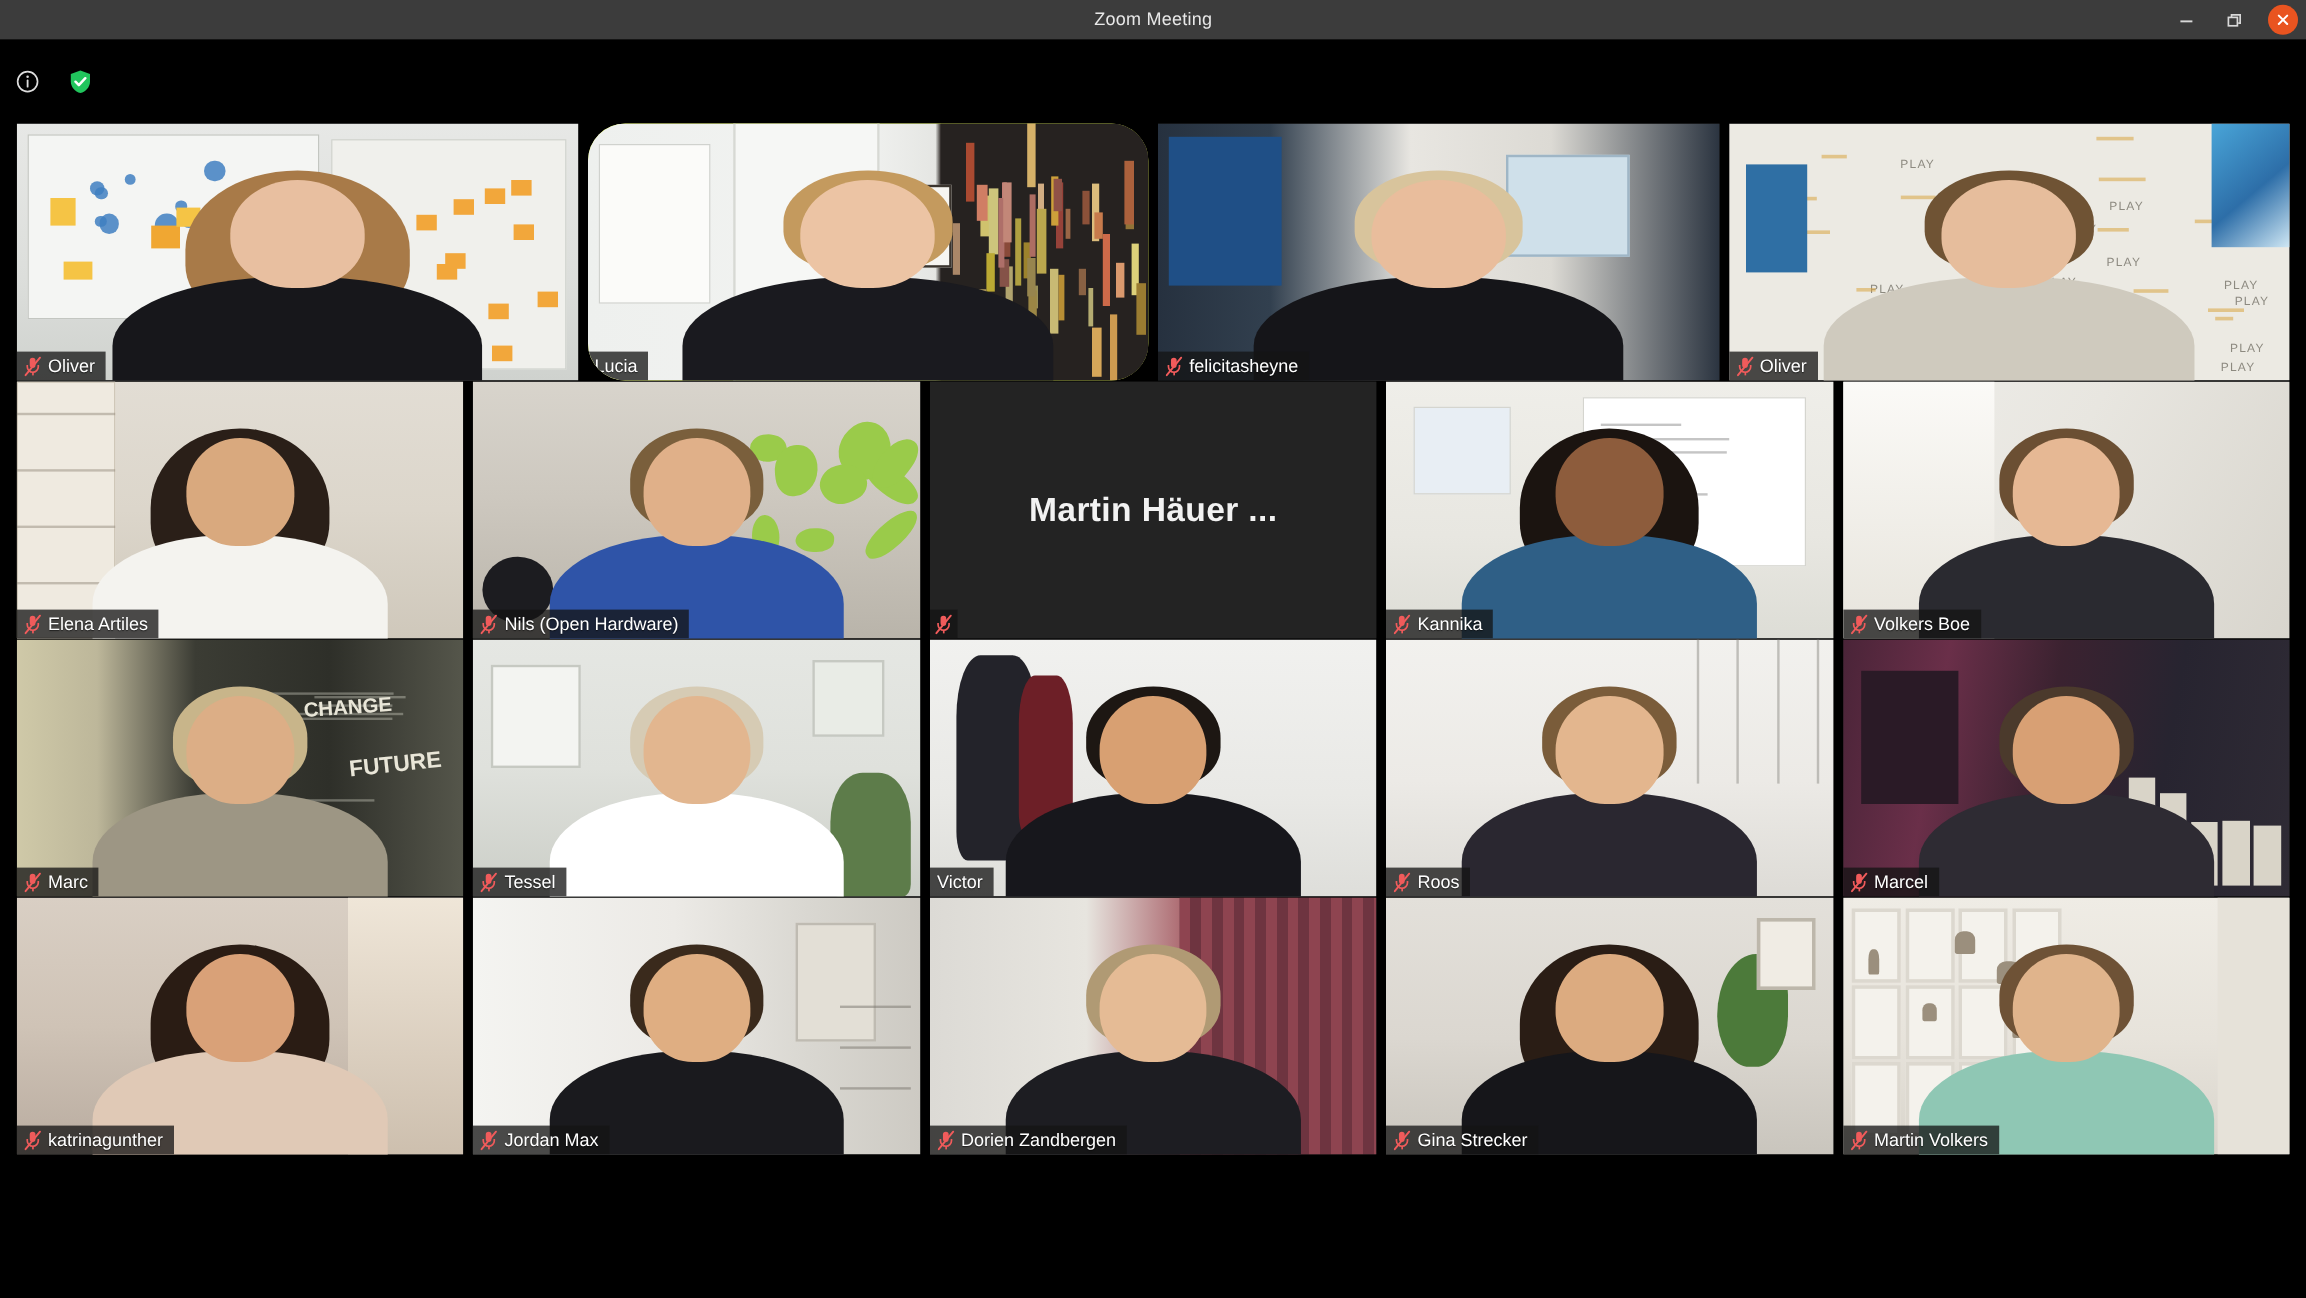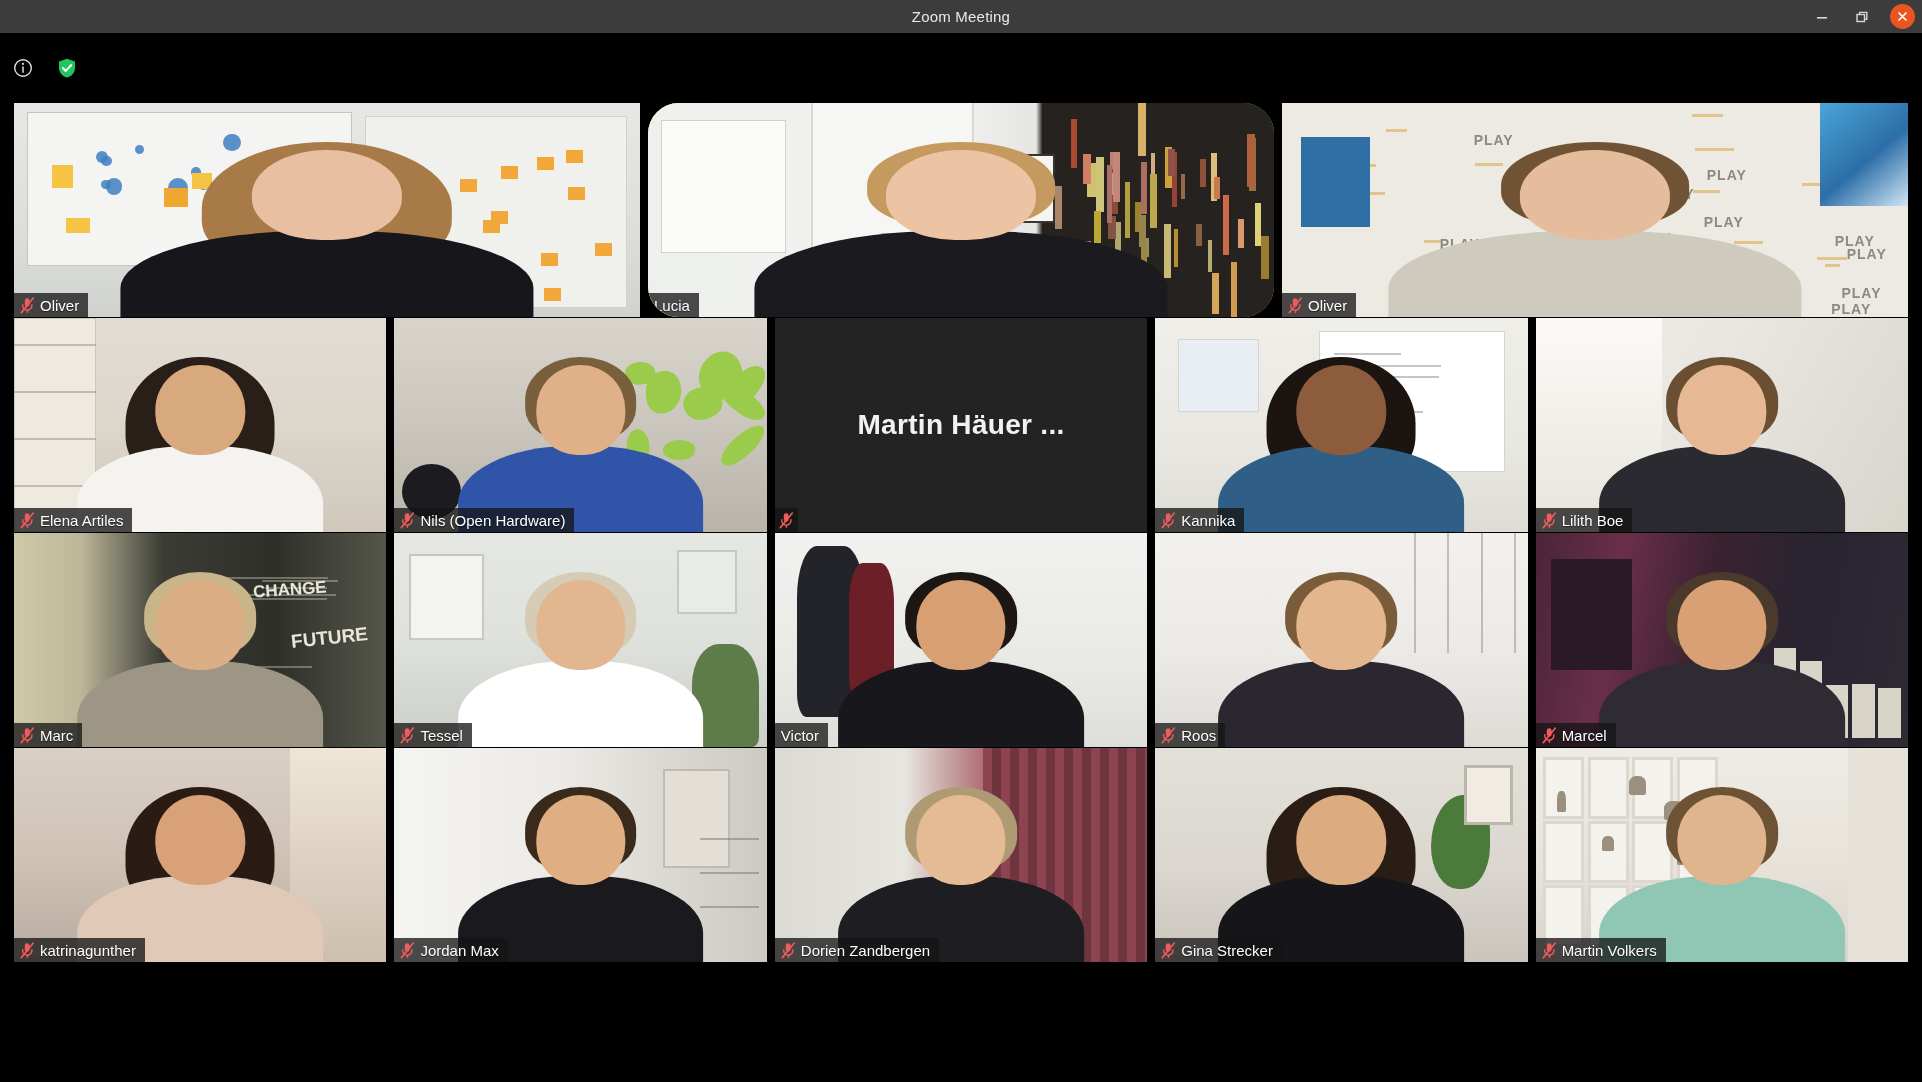--- a/index.html
+++ b/index.html
@@ -159,21 +159,21 @@
   .sc-lucia .book { position:absolute; bottom:0; }
   .sc-lucia .flip { position:absolute; left:2%; top:8%; width:20%; height:62%; background:#fbfbf9; border:1px solid #d0d2ce; }
 
   
   .sc-fel { background: linear-gradient(90deg,#26313f 0%,#32404f 20%,#e8e6e1 45%,#dcdad4 70%,#2b3440 100%); }
   .sc-fel .poster { position:absolute; background:#1f4f86; }
   .sc-fel .map { position:absolute; background:#cfe0ea; border:2px solid #9fb6c6; }
 
   
   .sc-oliver { background: #eceae3; }
-  .sc-oliver .word { position:absolute; color:#8d8a80; font-size:14px; font-weight:bold; letter-spacing:1px; }
+  .sc-oliver .word { position:absolute; color:#8d8a80; font-size:10px; font-weight:normal; letter-spacing:1px; }
   .sc-oliver .mark { position:absolute; background:#d9a441; opacity:.55; height:3px; }
   .sc-oliver .pic { position:absolute; }
 
   
   .sc-mehrdad { background: linear-gradient(160deg,#8a6b43 0%,#9c7a4d 40%,#7d6039 100%); }
 
   
   .sc-elena { background: linear-gradient(180deg,#e2ddd4 0%,#dcd6cb 50%,#cfc8bb 100%); }
   .sc-elena .cab { position:absolute; background:#efeae0; border:1px solid #cfc7b8; }
 
@@ -382,20 +382,42 @@
             <div class="torso" style="left: 50%; transform: translateX(-50%); bottom: -18%; width: 66%; height: 58%; background: rgb(26, 26, 31);"></div>
             <div class="head" style="left: 50%; transform: translateX(-50%); top: 22%; width: 24%; height: 42%; background: rgb(236, 196, 164);"></div>
           </div>
         </div>
         <div class="nameplate">
           <span class="nm">Lucia</span>
         </div>
       </div>
       <div class="tile">
         <div class="tile-video">
+          <div class="scene sc-fel">
+            <div class="poster" style="left: 2%; top: 5%; width: 20%; height: 58%;"></div>
+            <div class="map" style="left: 62%; top: 12%; width: 22%; height: 40%;"></div>
+          </div>
+          <div class="person" style="left: 0px; right: 0px; bottom: 0px; height: 100%;">
+            <div class="hair" style="left: 50%; transform: translateX(-50%); top: 18%; width: 30%; height: 40%; background: rgb(216, 196, 156);"></div>
+            <div class="torso" style="left: 50%; transform: translateX(-50%); bottom: -18%; width: 66%; height: 58%; background: rgb(21, 21, 25);"></div>
+            <div class="head" style="left: 50%; transform: translateX(-50%); top: 22%; width: 24%; height: 42%; background: rgb(233, 189, 156);"></div>
+          </div>
+        </div>
+        <div class="nameplate">
+          <svg viewBox="0 0 16 18" class="mic-muted">
+            <rect x="5.1" y="1.2" width="5.1" height="9" rx="2.55" fill="#f05b5b"></rect>
+            <path d="M2.9 7.6 v1.5 a4.9 4.9 0 0 0 9.8 0 V7.6" fill="none" stroke="#f05b5b" stroke-width="1.5"></path>
+            <rect x="7.2" y="13.6" width="1.5" height="3.2" fill="#f05b5b"></rect>
+            <path d="M1.4 16.6 L14.2 1.0" stroke="#f05b5b" stroke-width="1.7" stroke-linecap="round"></path>
+          </svg>
+          <span class="nm">felicitasheyne</span>
+        </div>
+      </div>
+      <div class="tile">
+        <div class="tile-video">
           <div class="scene sc-oliver">
             <div class="word" style="left: 55.9373%; top: 59.4653%;">PLAY</div>
             <div class="word" style="left: 55.3993%; top: 72.4799%;">PLAY</div>
             <div class="word" style="left: 54.7709%; top: 34.2909%;">PLAY</div>
             <div class="word" style="left: 87.7309%; top: 92.6759%;">PLAY</div>
             <div class="word" style="left: 67.3658%; top: 52.0795%;">PLAY</div>
             <div class="word" style="left: 30.6139%; top: 13.6127%;">PLAY</div>
             <div class="word" style="left: 89.3764%; top: 85.0532%;">PLAY</div>
             <div class="word" style="left: 88.2952%; top: 60.8457%;">PLAY</div>
             <div class="word" style="left: 25.1976%; top: 62.1011%;">PLAY</div>
@@ -560,21 +582,21 @@
             <div class="head" style="left: 50%; transform: translateX(-50%); top: 22%; width: 24%; height: 42%; background: rgb(230, 184, 148);"></div>
           </div>
         </div>
         <div class="nameplate">
           <svg viewBox="0 0 16 18" class="mic-muted">
             <rect x="5.1" y="1.2" width="5.1" height="9" rx="2.55" fill="#f05b5b"></rect>
             <path d="M2.9 7.6 v1.5 a4.9 4.9 0 0 0 9.8 0 V7.6" fill="none" stroke="#f05b5b" stroke-width="1.5"></path>
             <rect x="7.2" y="13.6" width="1.5" height="3.2" fill="#f05b5b"></rect>
             <path d="M1.4 16.6 L14.2 1.0" stroke="#f05b5b" stroke-width="1.7" stroke-linecap="round"></path>
           </svg>
-          <span class="nm">Lilith Boe</span>
+          <span class="nm">Volkers Boe</span>
         </div>
       </div>
     </div>
     <div class="row">
       <div class="tile">
         <div class="tile-video">
           <div class="scene sc-marc">
             <div class="chalk" style="right: 16%; top: 22%; font-size: 17px; transform: rotate(-4deg);">CHANGE</div>
             <div class="chalk" style="right: 5%; top: 44%; font-size: 19px; transform: rotate(-6deg);">FUTURE</div>
             <div class="shelfline" style="right: 13.534%; width: 25.0947%; top: 28.4735%; background: rgba(230, 228, 214, 0.35);"></div>

